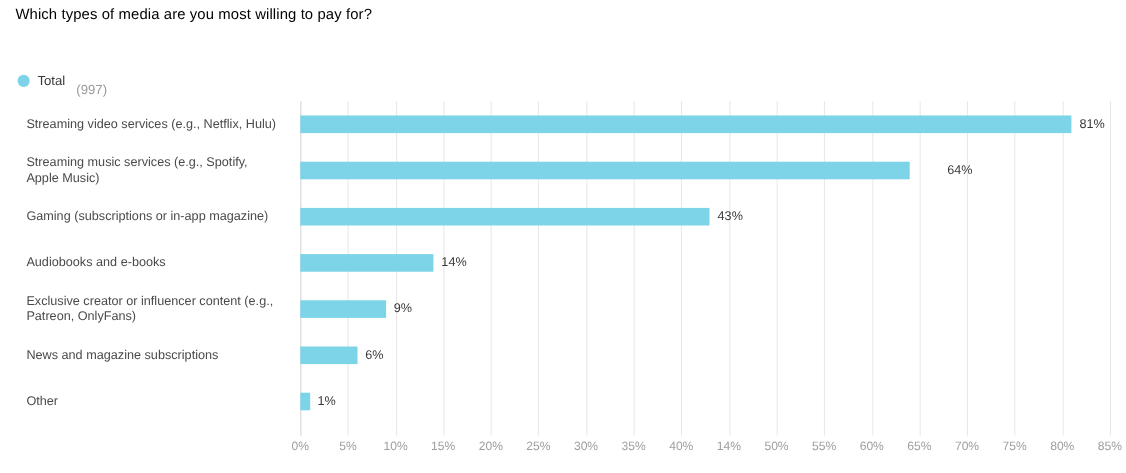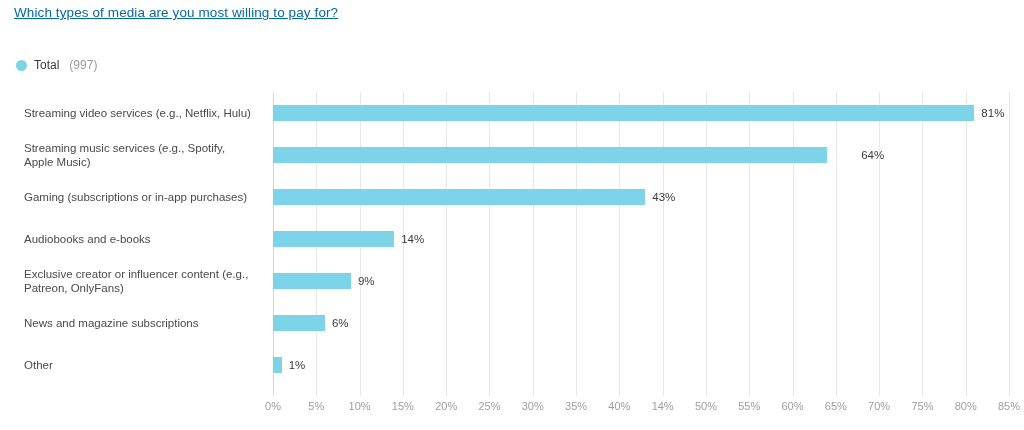--- a/index.html
+++ b/index.html
@@ -16,24 +16,23 @@
     position: relative;
   }
 
   
   #chart-title {
     position: absolute;
     left: 14px;
     top: 5px;
     font-size: 13.5px;
     font-weight: 400;
-    color: #0369a1;
+    color: #000000;
     letter-spacing: 0.1px;
     white-space: nowrap;
-    text-decoration: underline;
   }
 
   
   #legend {
     position: absolute;
     left: 16px;
     top: 58px;
     display: flex;
     align-items: center;
     gap: 7px;
@@ -47,20 +46,21 @@
     flex: 0 0 auto;
   }
   .legend-label {
     color: #3a3a3a;
     font-size: 12px;
   }
   .legend-count {
     color: #9a9a9a;
     font-size: 12px;
     margin-left: 3px;
+    margin-top: 16px;
   }
 
   
   #plot-wrap {
     position: absolute;
     left: 0;
     top: 0;
     width: 1024px;
     height: 321px;
   }
@@ -193,21 +193,21 @@
         </div>
       </div>
       <div class="bar-row" style="top: 42px;">
         <div class="cat-label">Streaming music services (e.g., Spotify, Apple Music)</div>
         <div class="bar-track">
           <div class="bar-fill" style="width: 554.165px; background: rgb(125, 211, 232);"></div>
           <div class="bar-value" style="left: 554.165px; margin-left: 27px;">64%</div>
         </div>
       </div>
       <div class="bar-row" style="top: 84px;">
-        <div class="cat-label">Gaming (subscriptions or in-app purchases)</div>
+        <div class="cat-label">Gaming (subscriptions or in-app magazine)</div>
         <div class="bar-track">
           <div class="bar-fill" style="width: 372.329px; background: rgb(125, 211, 232);"></div>
           <div class="bar-value" style="left: 372.329px;">43%</div>
         </div>
       </div>
       <div class="bar-row" style="top: 126px;">
         <div class="cat-label">Audiobooks and e-books</div>
         <div class="bar-track">
           <div class="bar-fill" style="width: 121.224px; background: rgb(125, 211, 232);"></div>
           <div class="bar-value" style="left: 121.224px;">14%</div>

